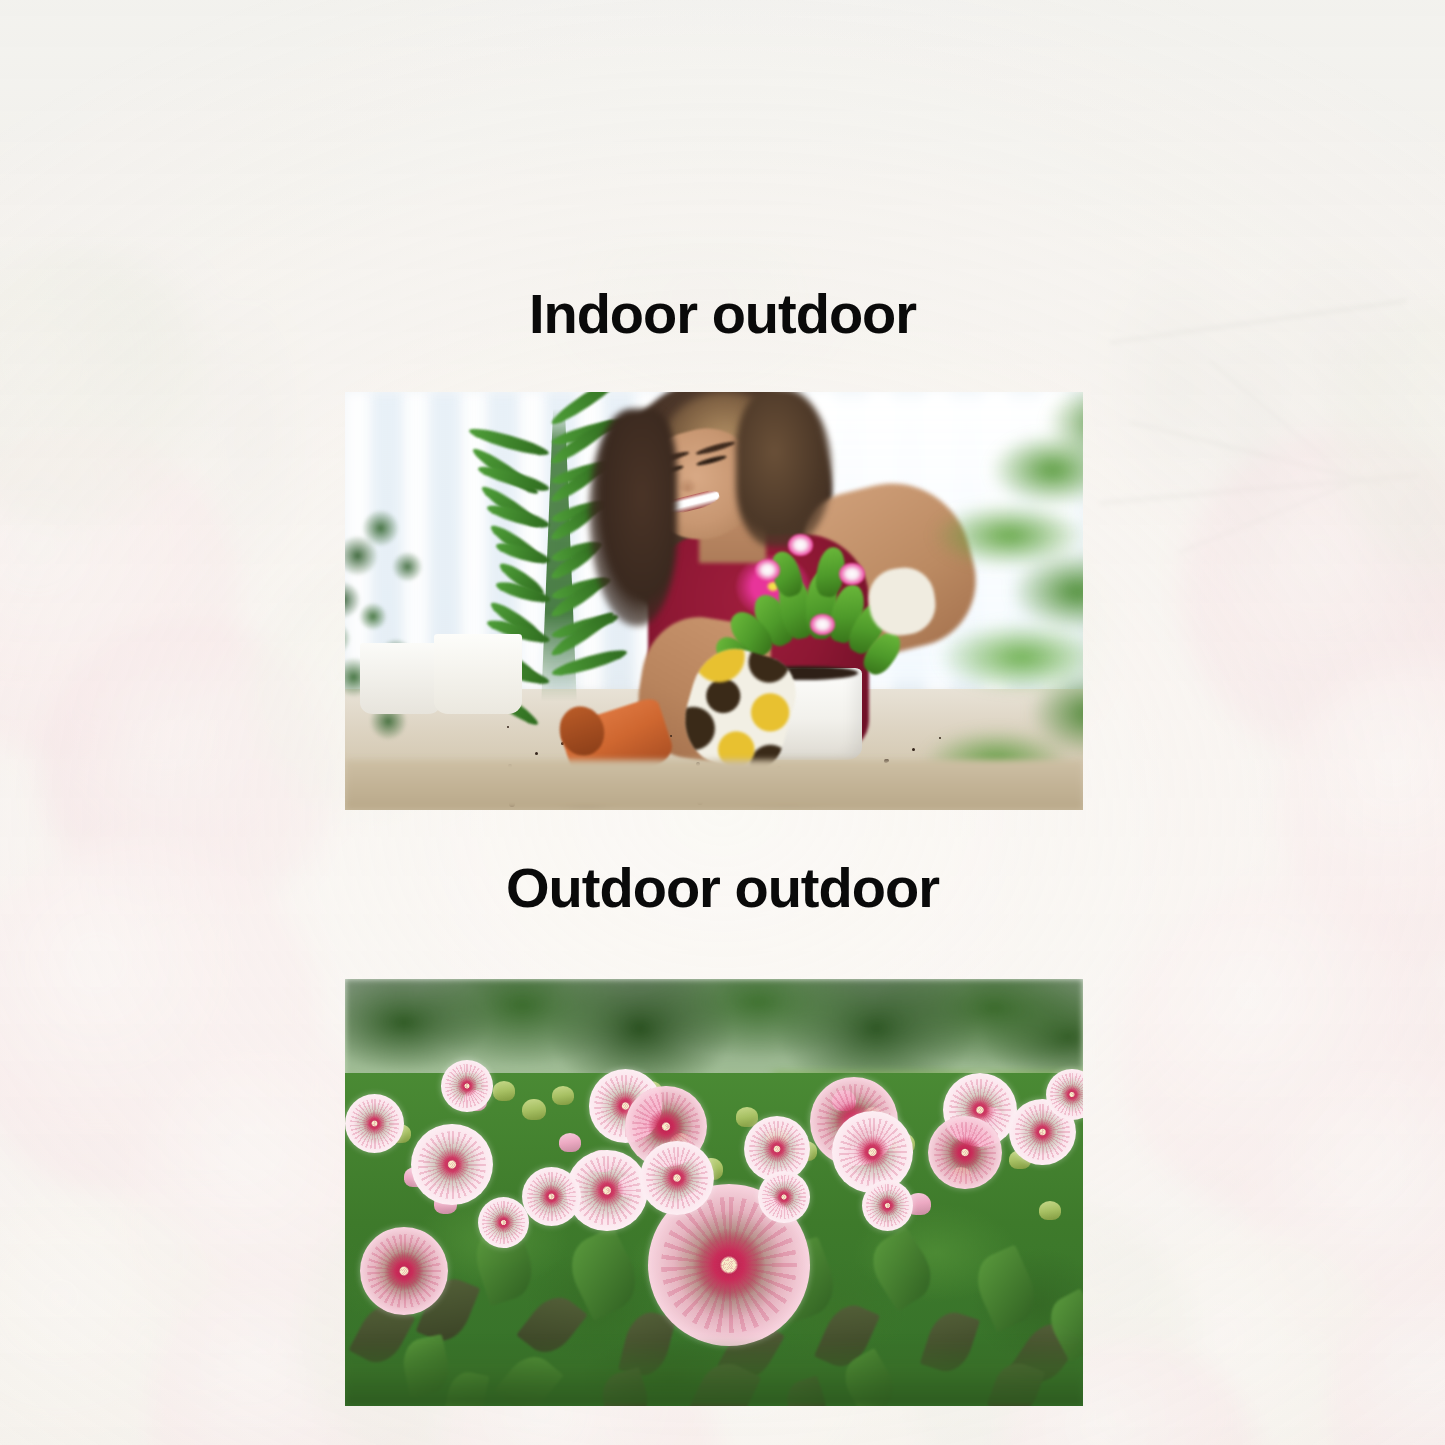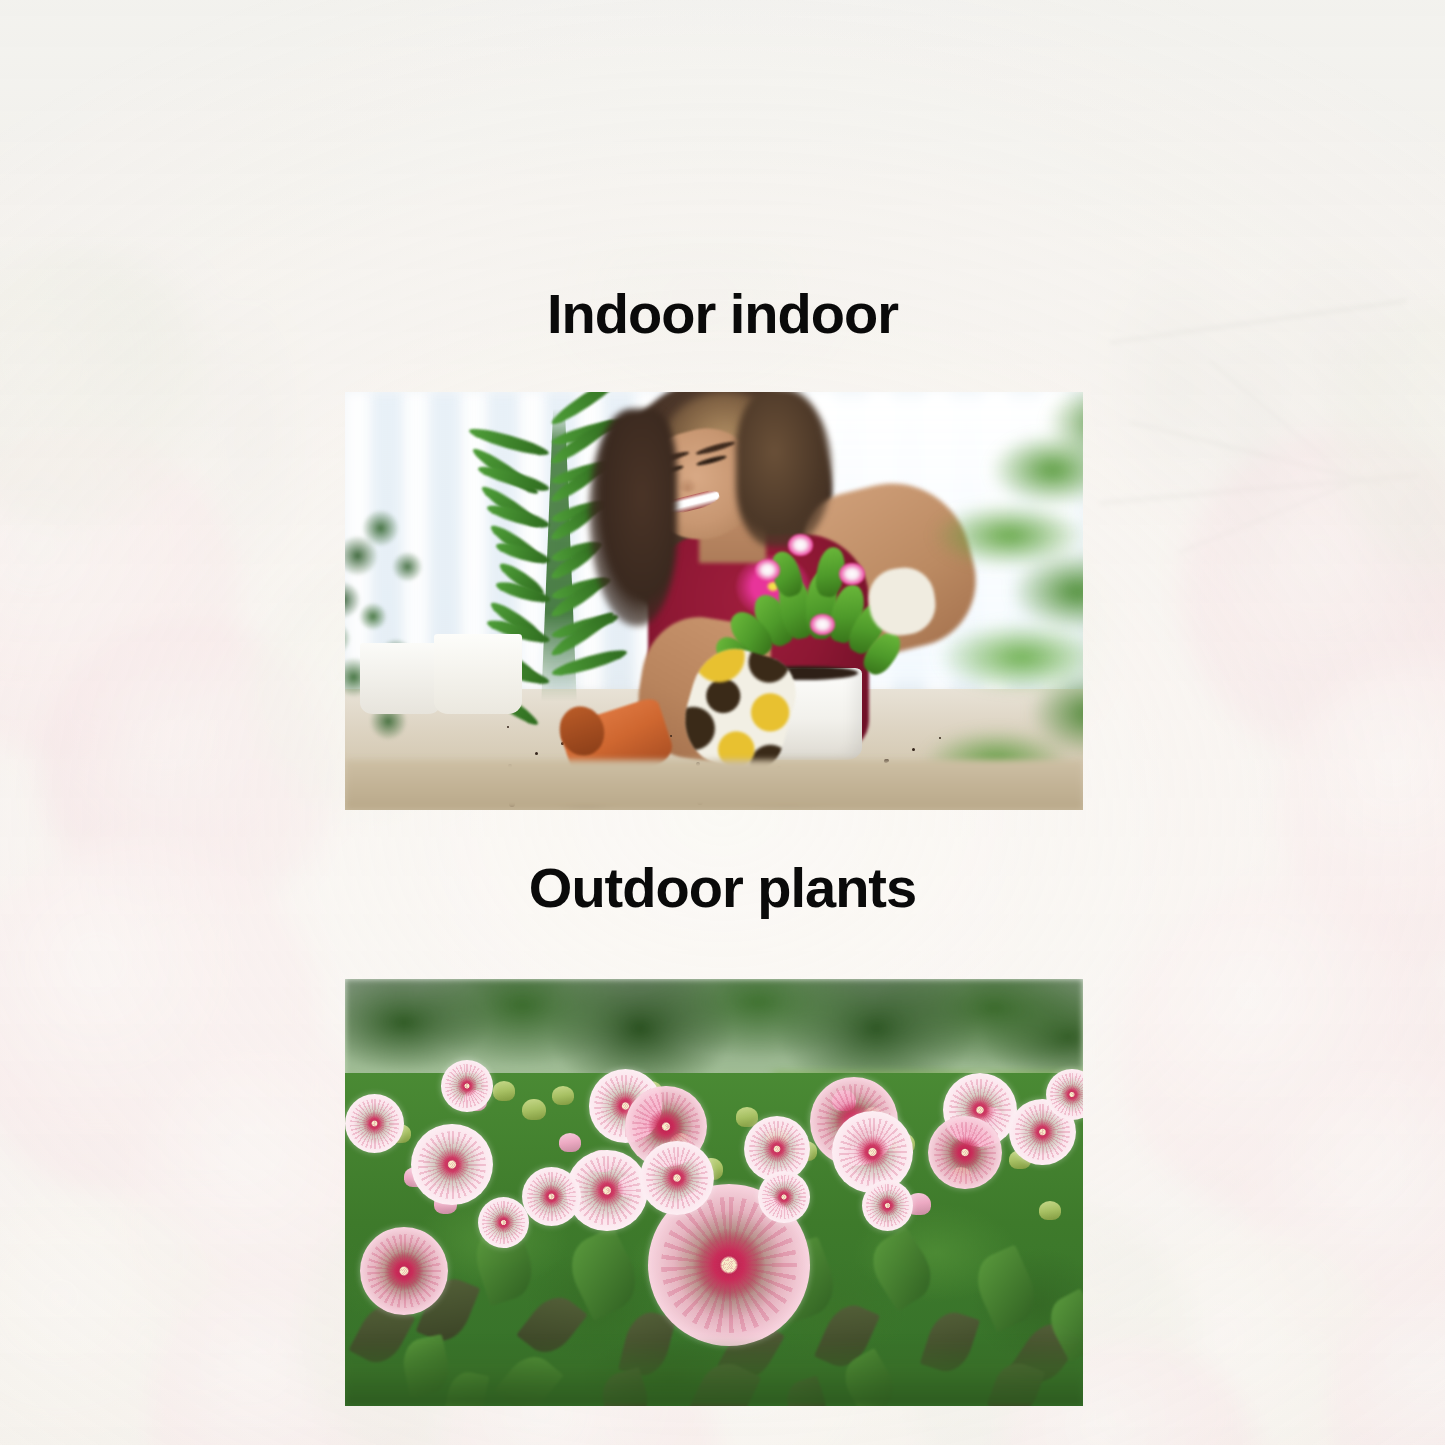--- a/index.html
+++ b/index.html
@@ -484,21 +484,21 @@
         <div class="rose pink" style="left: 440px; top: 1320px; width: 280px; height: 280px;"></div>
         <div class="rose pink" style="left: 1000px; top: 1340px; width: 260px; height: 260px;"></div>
         <div class="rose green" style="left: -70px; top: 250px; width: 280px; height: 280px;"></div>
         <div class="rose green" style="left: 1330px; top: 300px; width: 280px; height: 280px;"></div>
       </div>
     <div class="bg-wash"></div>
     <div class="bg-vignette"></div>
   </div>
 
 
-  <div class="section-heading" id="heading-indoor">Indoor indoor</div>
+  <div class="section-heading" id="heading-indoor">Indoor outdoor</div>
 
   <div class="photo" id="photo-indoor">
     <div class="photo-scene">
       <div class="in-wall"></div>
       <div class="in-curtain"></div>
       <div class="in-window"></div>
       <div class="in-table"></div>
 
       <div class="in-plant-a"></div>
       <div class="in-palm"></div>
@@ -624,21 +624,21 @@
         </div>
 
       <div class="w-glove"></div>
       <div class="w-glove2"></div>
 
       <div class="in-fg-plant"></div>
       <div class="in-table-front"></div>
     </div>
   </div>
 
-  <div class="section-heading" id="heading-outdoor">Outdoor plants</div>
+  <div class="section-heading" id="heading-outdoor">Outdoor outdoor</div>
 
   <div class="photo" id="photo-outdoor">
     <div class="photo-scene">
       <div class="out-sky"></div>
       <div class="out-trees"></div>
       <div class="out-lawn"></div>
       <div class="out-foliage"></div>
       <div id="out-leaves">
           <div class="out-leaf" style="left: 4%; top: 62%; width: 7%; height: 16%; transform: rotate(-34deg);"></div>
           <div class="out-leaf dark" style="left: 11%; top: 70%; width: 6%; height: 15%; transform: rotate(22deg);"></div>

